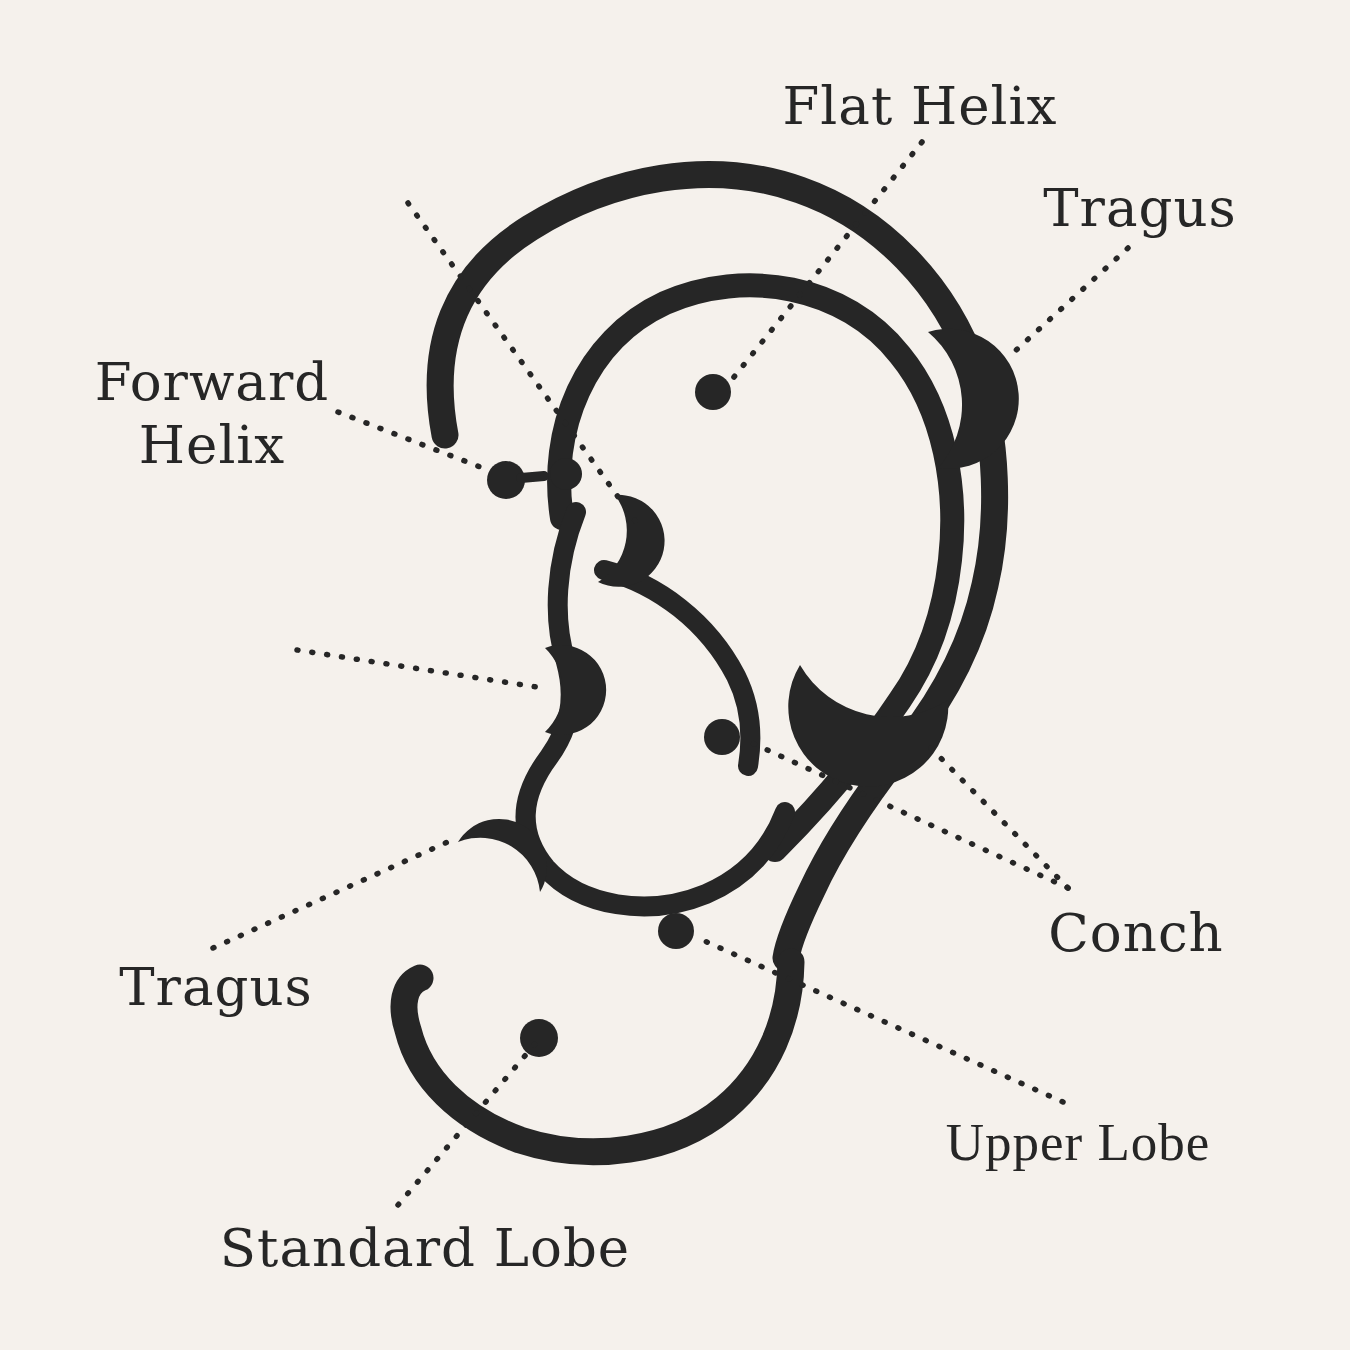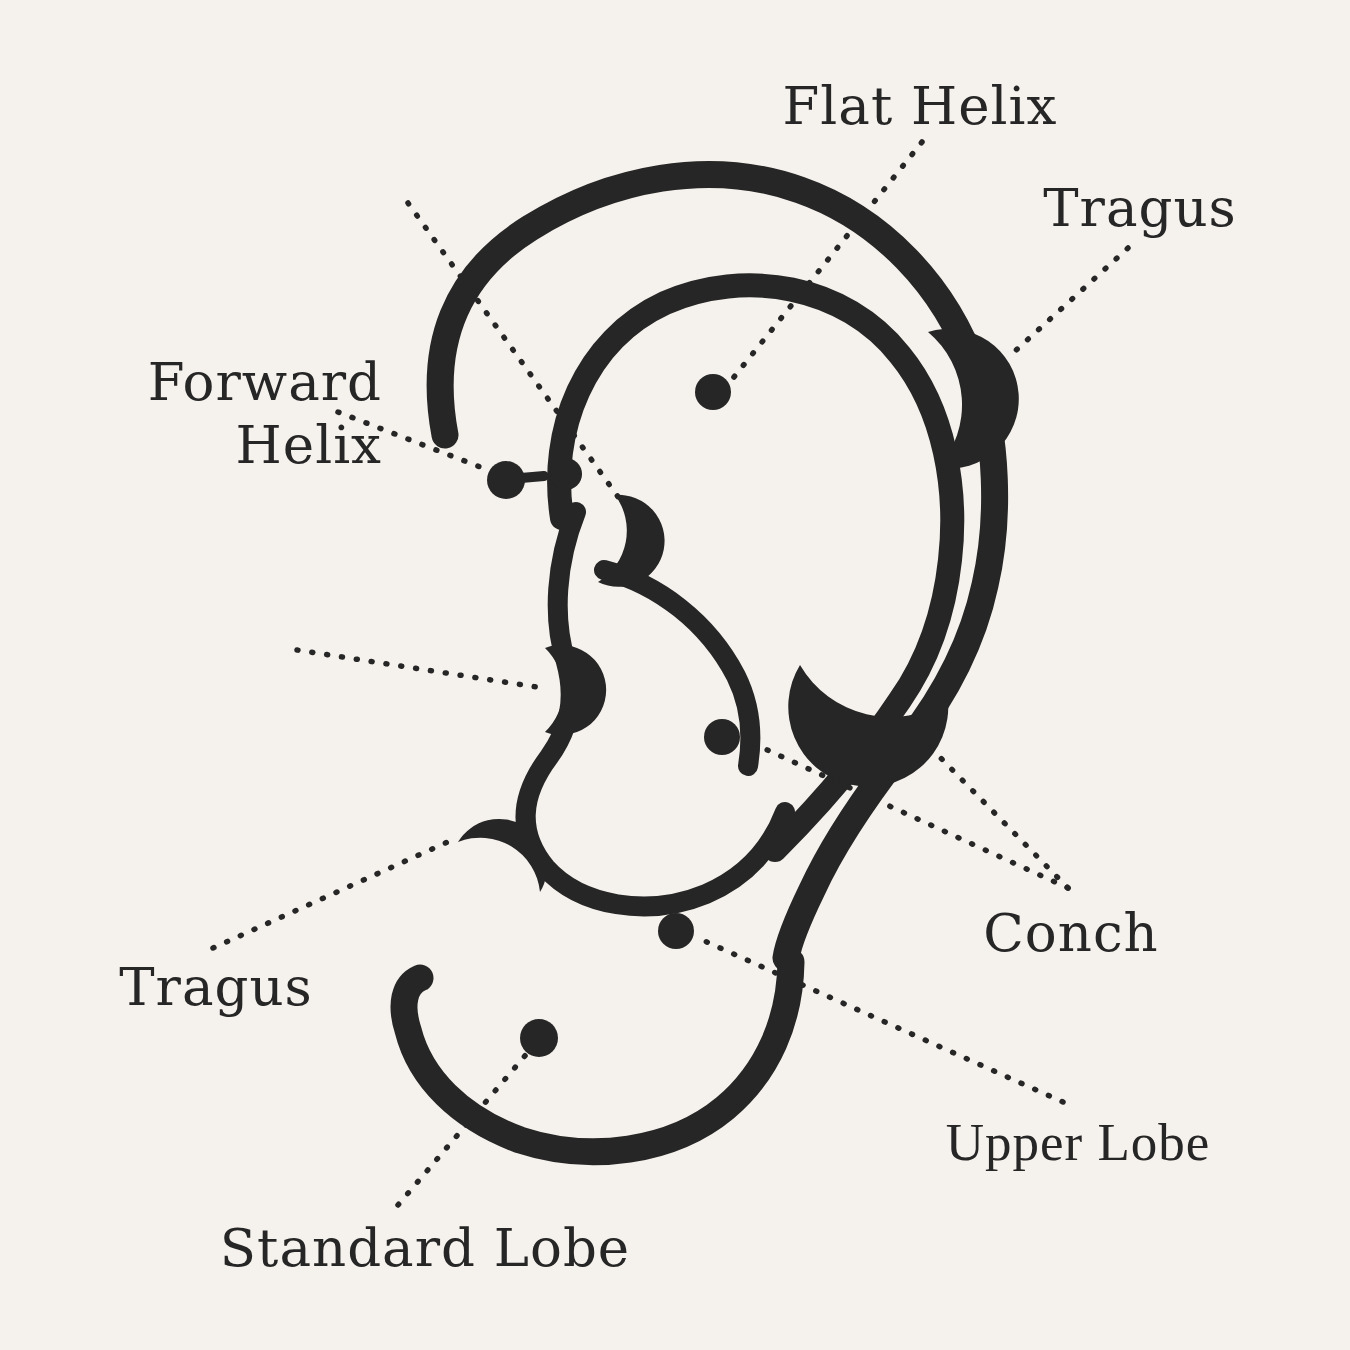--- a/index.html
+++ b/index.html
@@ -16,30 +16,30 @@
     transform:translate(-50%,-50%);
     font-size:53px;
     color:#262626;
     letter-spacing:1px;
     white-space:nowrap;
     user-select:none;
   }
   .label--wrap{
     white-space:normal;
     width:340px;
-    text-align:right;
+    text-align:center;
     line-height:1.18;
   }
   .pos-flat-helix{left:920px;top:105px;}
   .pos-rook{left:397px;top:172px;}
   .pos-helix{left:1140px;top:207px;}
   .pos-forward-helix{left:212px;top:414px;}
   .pos-daith{left:224px;top:651px;}
   .pos-tragus{left:216px;top:986px;}
-  .pos-conch{left:1071px;top:932px;}
+  .pos-conch{left:1136px;top:932px;}
   .pos-upper-lobe{left:1078px;top:1142px;font-family:Liberation Serif, serif;}
   .pos-standard-lobe{left:397px;top:1247px;margin-left:28px;}
 </style>
 </head>
 <body>
 
 <div class="stage">
 
   <svg width="1350" height="1350" viewBox="0 0 1350 1350">
 

